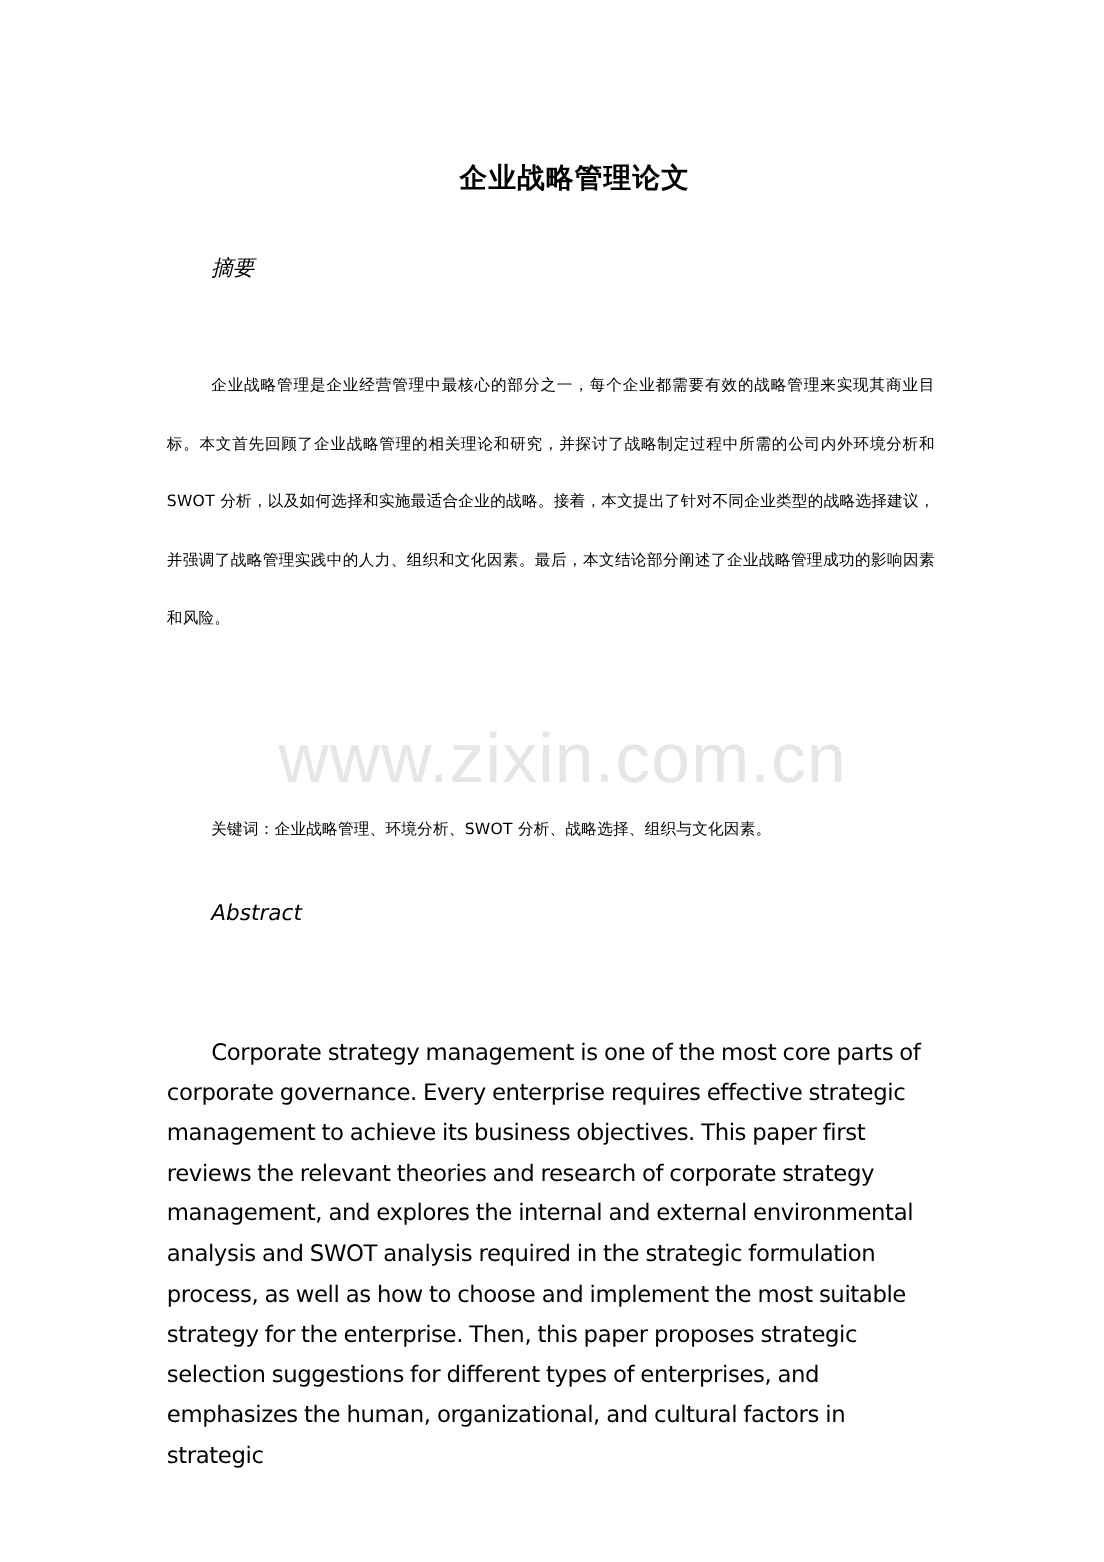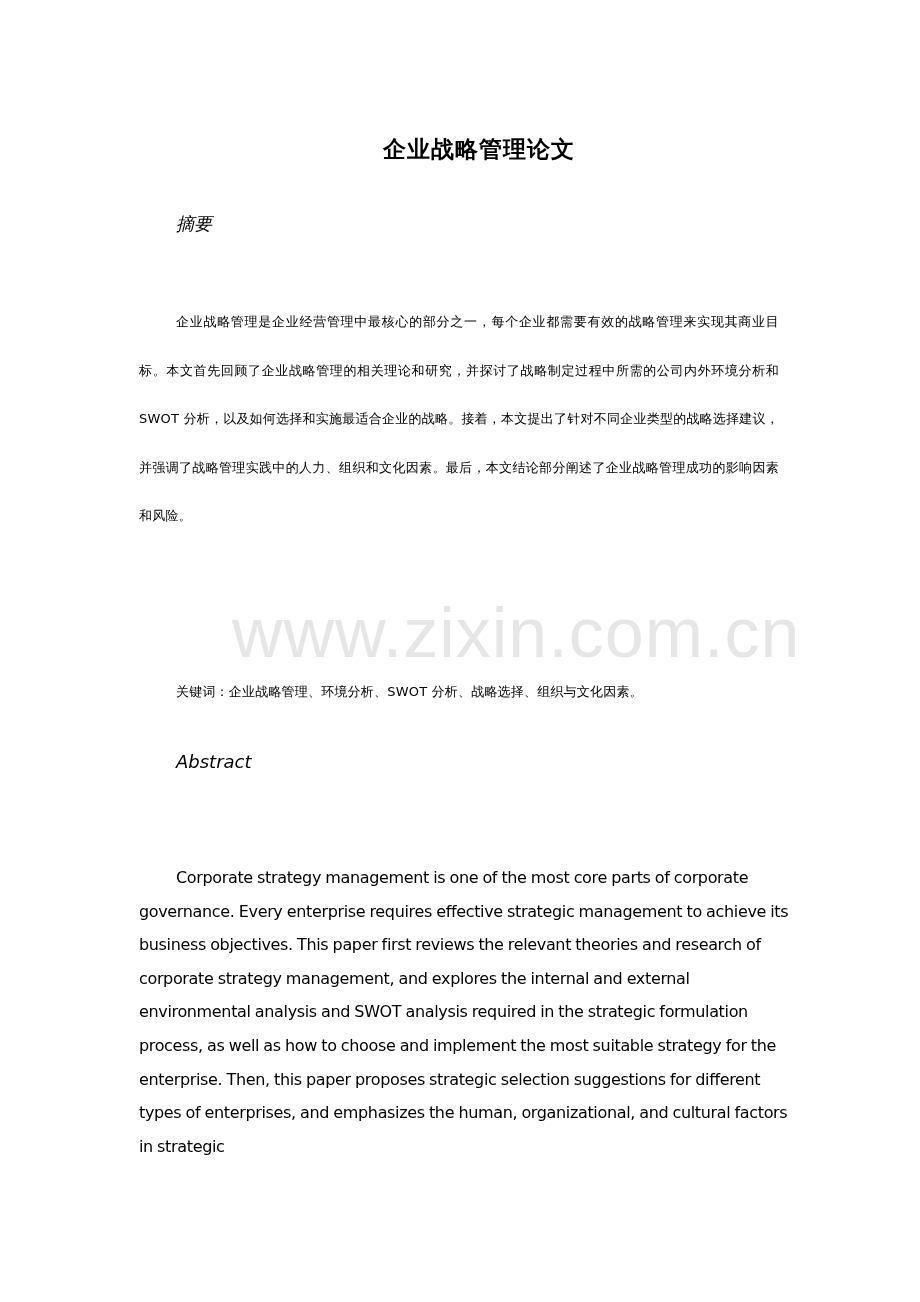--- a/index.html
+++ b/index.html
@@ -49,32 +49,32 @@
       line-height: 48.5px;
       text-indent: 37px;
       text-align: justify;
       text-justify: inter-character;
       letter-spacing: 0.2px;
     }
     .en-para {
       position: absolute;
       left: 139px;
       width: 650px;
-      font-size: 16px;
+      font-size: 19px;
       line-height: 33.6px;
       text-indent: 37px;
       font-family: "DejaVu Sans", sans-serif;
       letter-spacing: -0.35px;
       word-spacing: -0.5px;
     }
     .watermark {
       position: absolute;
       left: 232px;
       top: 596px;
-      font-size: 70px;
+      font-size: 58px;
       line-height: 74px;
       color: #e6e6e6;
       font-family: "Liberation Sans", sans-serif;
       letter-spacing: 1px;
       pointer-events: none;
       z-index: 0;
     }
     .content { position: relative; z-index: 1; }
   </style>
 </head>

